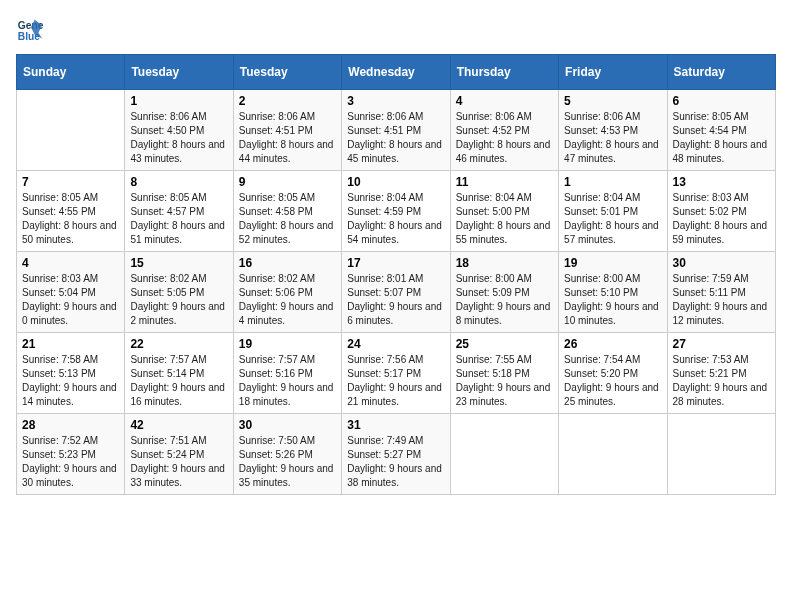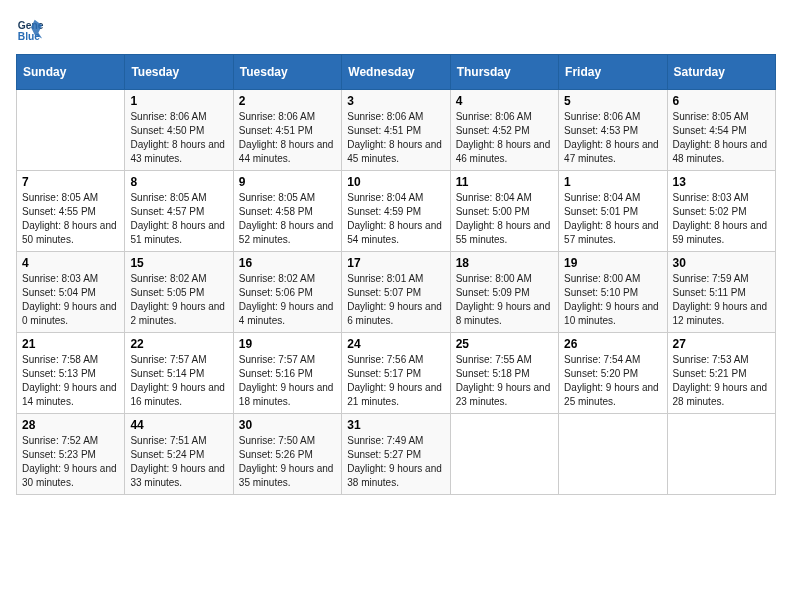--- a/index.html
+++ b/index.html
@@ -238,21 +238,21 @@
             <span class="day-number">27</span>
             <div class="day-info">Sunrise: 7:53 AM<br>Sunset: 5:21 PM<br>Daylight: 9 hours and 28 minutes.</div>
           </td>
         </tr>
         <tr>
           <td>
             <span class="day-number">28</span>
             <div class="day-info">Sunrise: 7:52 AM<br>Sunset: 5:23 PM<br>Daylight: 9 hours and 30 minutes.</div>
           </td>
           <td>
-            <span class="day-number">44</span>
+            <span class="day-number">42</span>
             <div class="day-info">Sunrise: 7:51 AM<br>Sunset: 5:24 PM<br>Daylight: 9 hours and 33 minutes.</div>
           </td>
           <td>
             <span class="day-number">30</span>
             <div class="day-info">Sunrise: 7:50 AM<br>Sunset: 5:26 PM<br>Daylight: 9 hours and 35 minutes.</div>
           </td>
           <td>
             <span class="day-number">31</span>
             <div class="day-info">Sunrise: 7:49 AM<br>Sunset: 5:27 PM<br>Daylight: 9 hours and 38 minutes.</div>
           </td>

